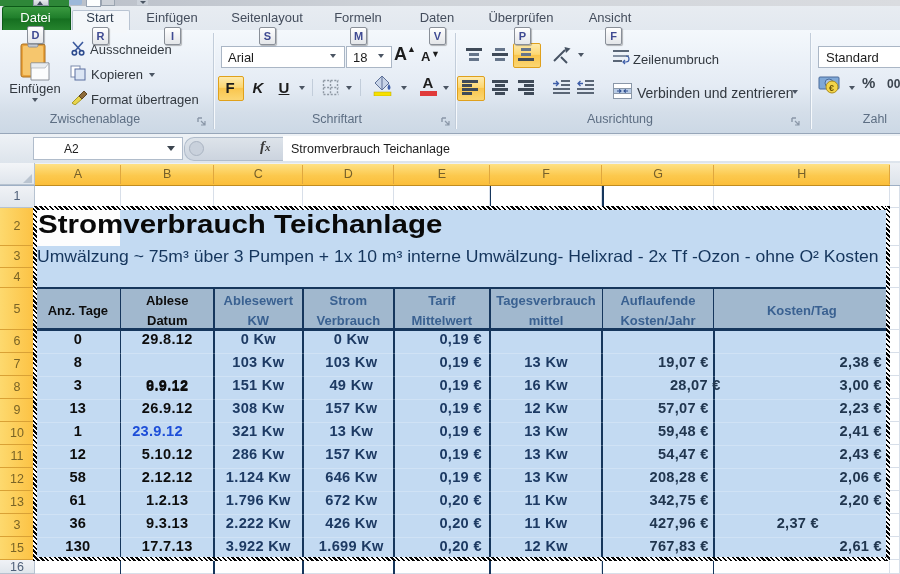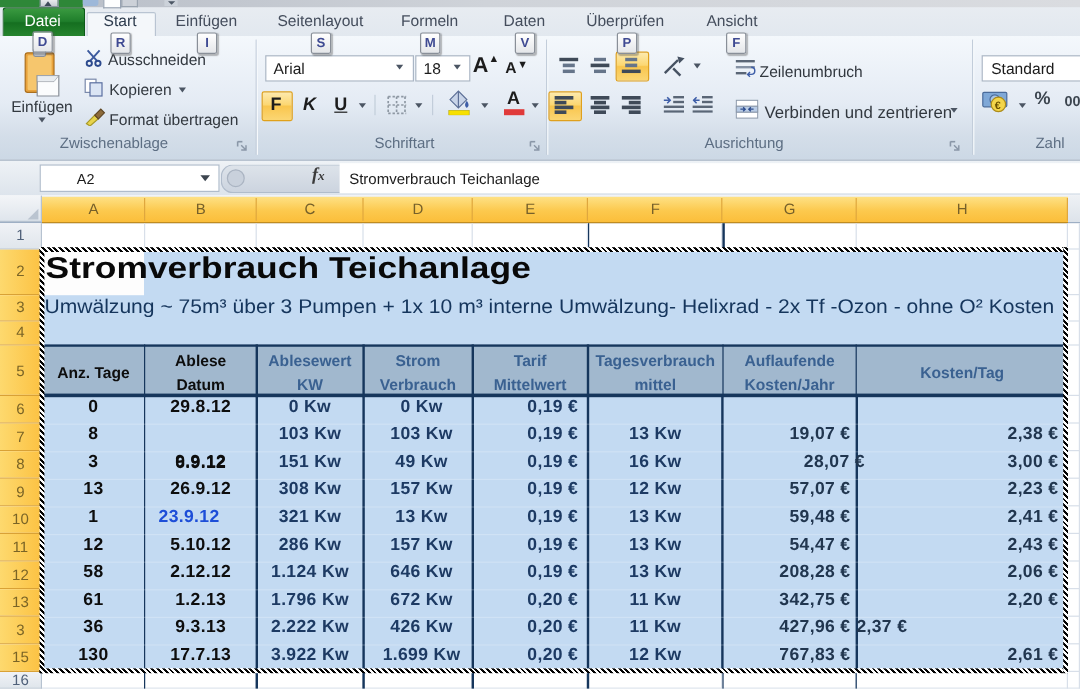--- a/index.html
+++ b/index.html
@@ -400,21 +400,21 @@
 <div class="cellv" style="left:489.8px;top:491.4px;width:112.49999999999994px;text-align:center;color:#1d3a63;">11 Kw</div>
 <div class="cellv" style="left:602.3px;top:491.4px;width:106.40000000000009px;text-align:right;color:#21364f;">342,75 €</div>
 <div class="cellv" style="left:713.7px;top:491.4px;width:168.29999999999995px;text-align:right;color:#21364f;">2,20 €</div>
 <div class="cellv" style="left:35px;top:514.4px;width:85.7px;text-align:center;color:#0d0d0d;">36</div>
 <div class="cellv" style="left:120.7px;top:514.4px;width:93.10000000000001px;text-align:center;color:#0d0d0d;">9.3.13</div>
 <div class="cellv" style="left:213.8px;top:514.4px;width:89.0px;text-align:center;color:#1d3a63;">2.222 Kw</div>
 <div class="cellv" style="left:302.8px;top:514.4px;width:97.0px;text-align:center;color:#1d3a63;">426 Kw</div>
 <div class="cellv" style="left:393.8px;top:514.4px;width:88.0px;text-align:right;color:#1d3a63;">0,20 €</div>
 <div class="cellv" style="left:489.8px;top:514.4px;width:112.49999999999994px;text-align:center;color:#1d3a63;">11 Kw</div>
 <div class="cellv" style="left:602.3px;top:514.4px;width:106.40000000000009px;text-align:right;color:#21364f;">427,96 €</div>
-<div class="cellv" style="left:713.7px;top:514.4px;width:168.29999999999995px;text-align:left;color:#21364f;">2,37 €</div>
+<div class="cellv" style="left:713.7px;top:514.4px;width:168.29999999999995px;text-align:center;color:#21364f;">2,37 €</div>
 <div class="cellv" style="left:35px;top:537.4px;width:85.7px;text-align:center;color:#0d0d0d;">130</div>
 <div class="cellv" style="left:120.7px;top:537.4px;width:93.10000000000001px;text-align:center;color:#0d0d0d;">17.7.13</div>
 <div class="cellv" style="left:213.8px;top:537.4px;width:89.0px;text-align:center;color:#1d3a63;">3.922 Kw</div>
 <div class="cellv" style="left:302.8px;top:537.4px;width:97.0px;text-align:center;color:#1d3a63;">1.699 Kw</div>
 <div class="cellv" style="left:393.8px;top:537.4px;width:88.0px;text-align:right;color:#1d3a63;">0,20 €</div>
 <div class="cellv" style="left:489.8px;top:537.4px;width:112.49999999999994px;text-align:center;color:#1d3a63;">12 Kw</div>
 <div class="cellv" style="left:602.3px;top:537.4px;width:106.40000000000009px;text-align:right;color:#21364f;">767,83 €</div>
 <div class="cellv" style="left:713.7px;top:537.4px;width:168.29999999999995px;text-align:right;color:#21364f;">2,61 €</div>
 </div>
 </body></html>

